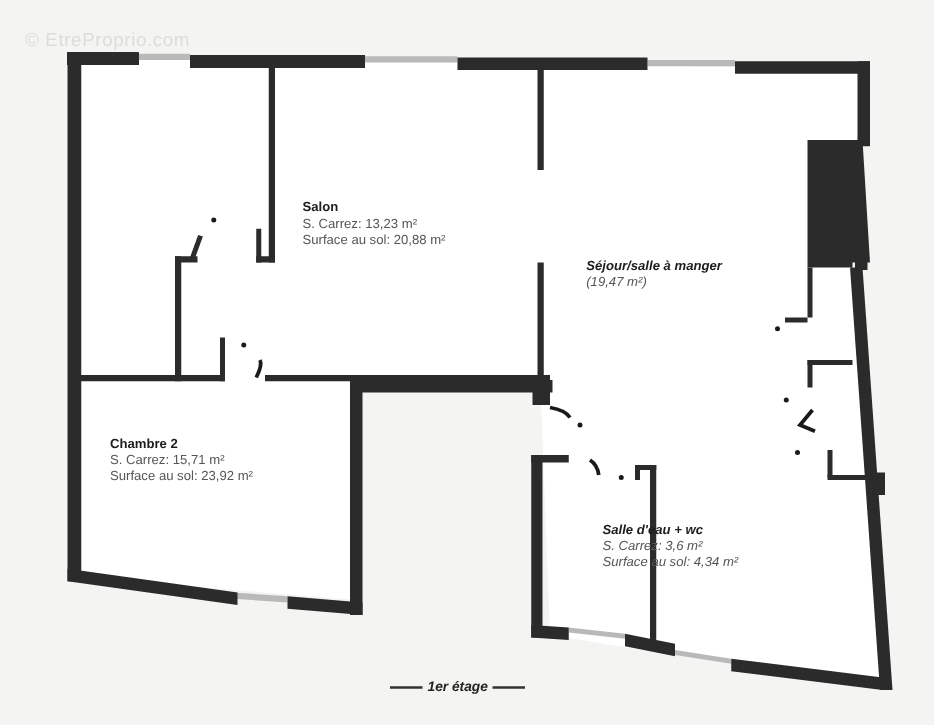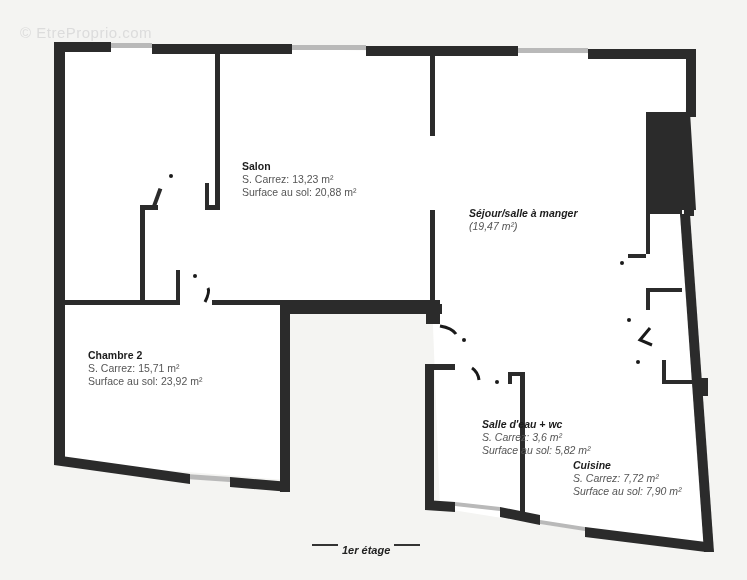--- a/index.html
+++ b/index.html
@@ -19,21 +19,21 @@
     .label {
       position: absolute; font-size: 10.5px; line-height: 13px; color: #3a3a3a;
       font-family: "Liberation Sans", sans-serif; white-space: nowrap;
     }
     .label .room-name { font-weight: bold; color: #1c1c1c; display: block; }
     .label .line { display: block; color: #555; }
     .italic { font-style: italic; }
     .floor-title {
       position: absolute; left: 312px; top: 544px;
       font-size: 11px; color: #222; font-weight: bold; font-style: italic;
-      display: flex; gap: 4px;
+      display: flex; align-items: center; gap: 4px;
     }
     .floor-title .dash { display: inline-block; width: 26px; height: 2px; background: #333; }
   </style>
 </head>
 <body>
 
 <div class="stage">
 
   <div class="watermark">© EtreProprio.com</div>
 
@@ -381,27 +381,22 @@
 
   <div class="label" style="left:88px; top:349px;">
     <span class="room-name">Chambre 2</span>
     <span class="line">S. Carrez: 15,71 m²</span>
     <span class="line">Surface au sol: 23,92 m²</span>
   </div>
 
   <div class="label italic" style="left:437px; top:418px;margin-left:45px;">
     <span class="room-name">Salle d'eau + wc</span>
     <span class="line">S. Carrez: 3,6 m²</span>
-    <span class="line">Surface au sol: 5,82 m²</span>
+    <span class="line">Surface au sol: 4,34 m²</span>
   </div>
 
-  <div class="label italic" style="left:573px; top:459px;">
-    <span class="room-name">Cuisine</span>
-    <span class="line">S. Carrez: 7,72 m²</span>
-    <span class="line">Surface au sol: 7,90 m²</span>
-  </div>
 
   <div class="floor-title">
     <span class="dash"></span>
     <span>1er étage</span>
     <span class="dash"></span>
   </div>
 </div>
 
 </body></html>

